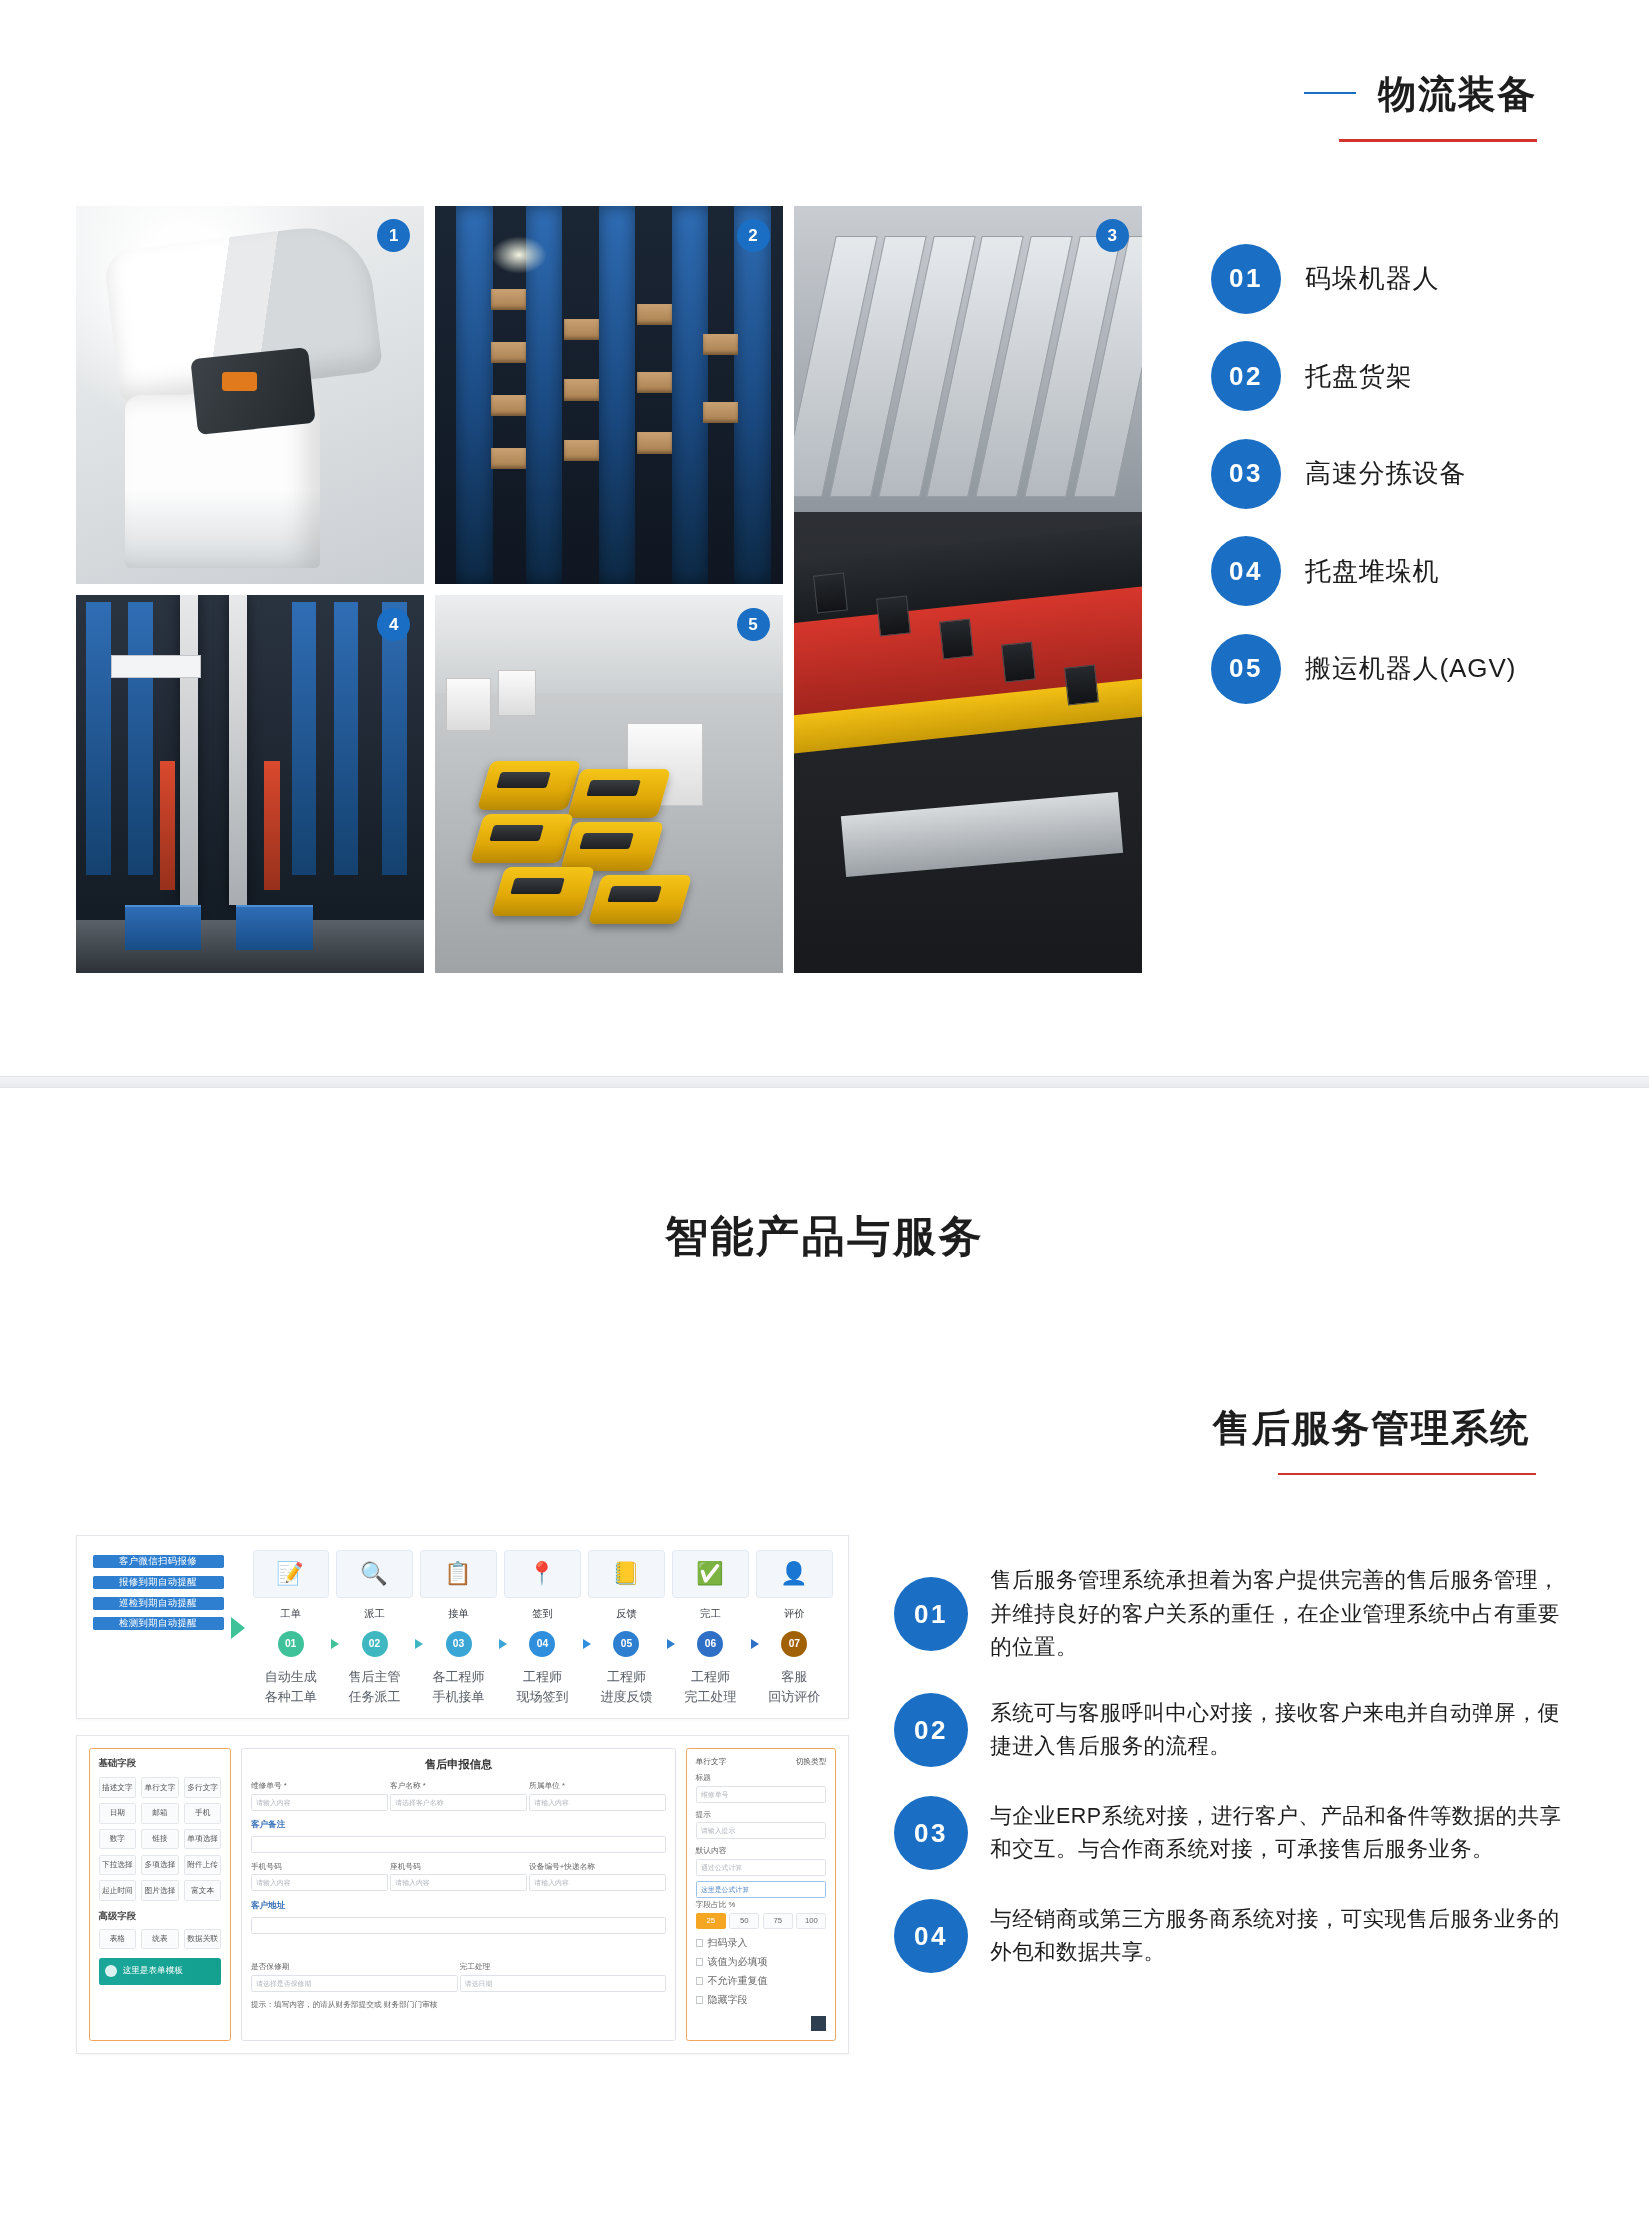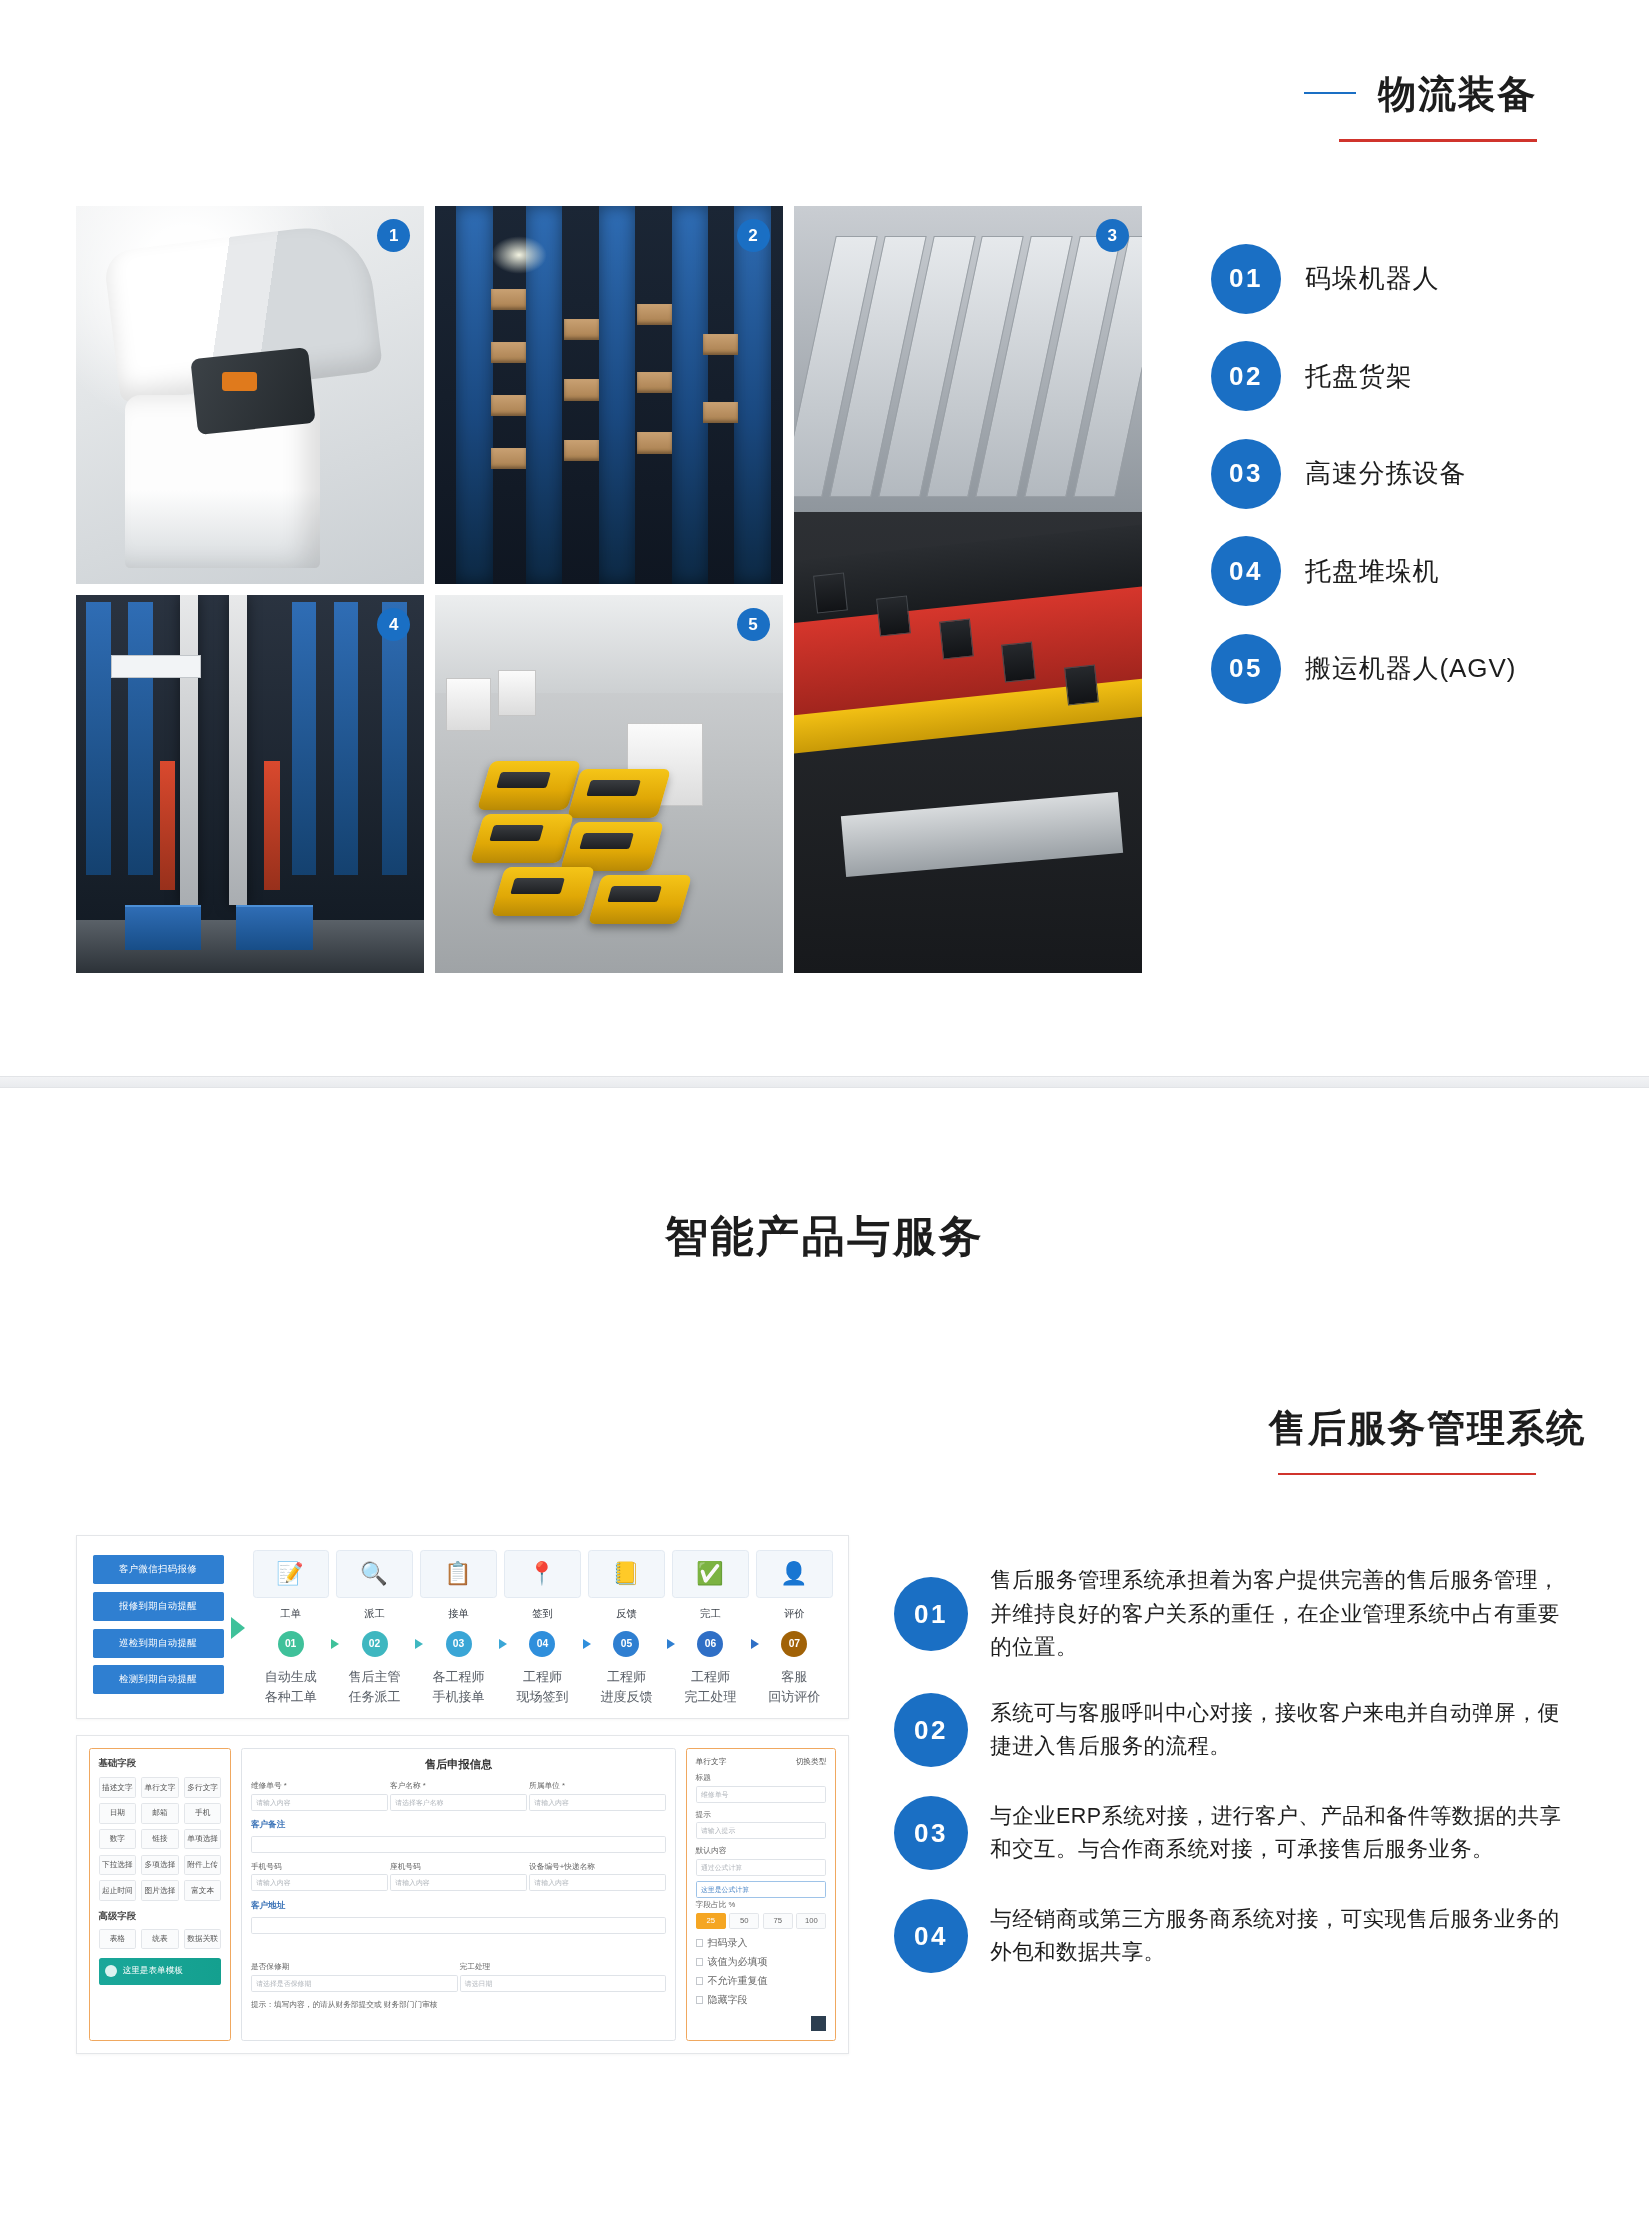--- a/index.html
+++ b/index.html
@@ -273,21 +273,21 @@
     font-size: 43px;
     font-weight: 700;
     letter-spacing: 2.6px;
     color: #1d1d1d;
   }
 
   .sec3-title-wrap {
     margin-top: 137px;
     display: flex;
     justify-content: flex-end;
-    padding-right: 63px;
+    padding-right: 119px;
   }
   .sec3-title {
     font-size: 38px;
     font-weight: 700;
     letter-spacing: 1.7px;
     color: #1d1d1d;
   }
   .sec3-underline {
     width: 258px;
     height: 2.6px;
@@ -310,21 +310,21 @@
     padding: 13.7px 15.5px 12px 15.5px;
     display: flex;
     box-shadow: 0 0.9px 2.6px rgba(0,0,0,.04);
   }
   .flow-left { width: 131px; padding-top: 5.2px; }
   .flow-tag {
     background: #2f7fd1;
     color: #fff;
     font-size: 9.4px;
     text-align: center;
-    padding: 8px 0;
+    padding: 0 0;
     border-radius: 1.7px;
     margin-bottom: 7.7px;
     letter-spacing: 0.4px;
   }
   .flow-arrow-area {
     width: 29px;
     display: flex;
     align-items: center;
     justify-content: center;
   }

